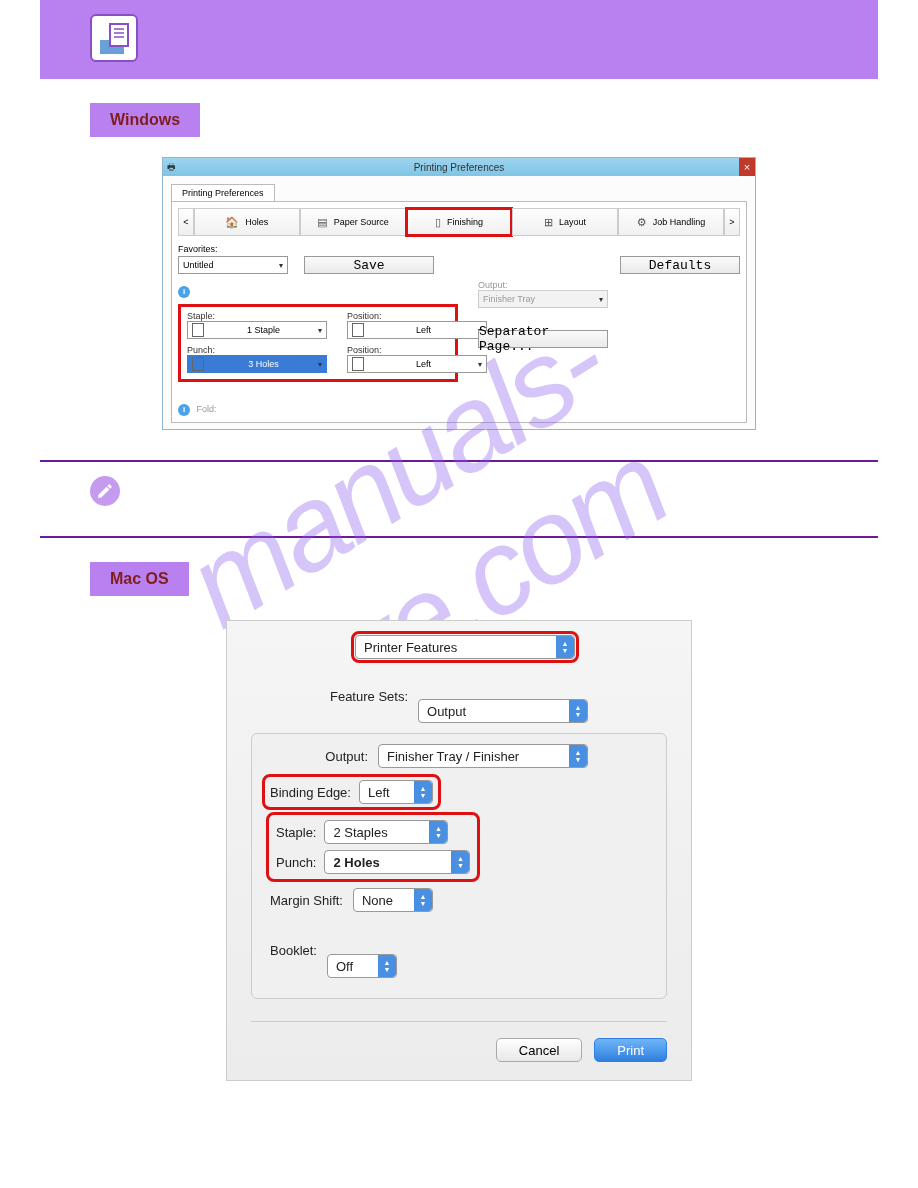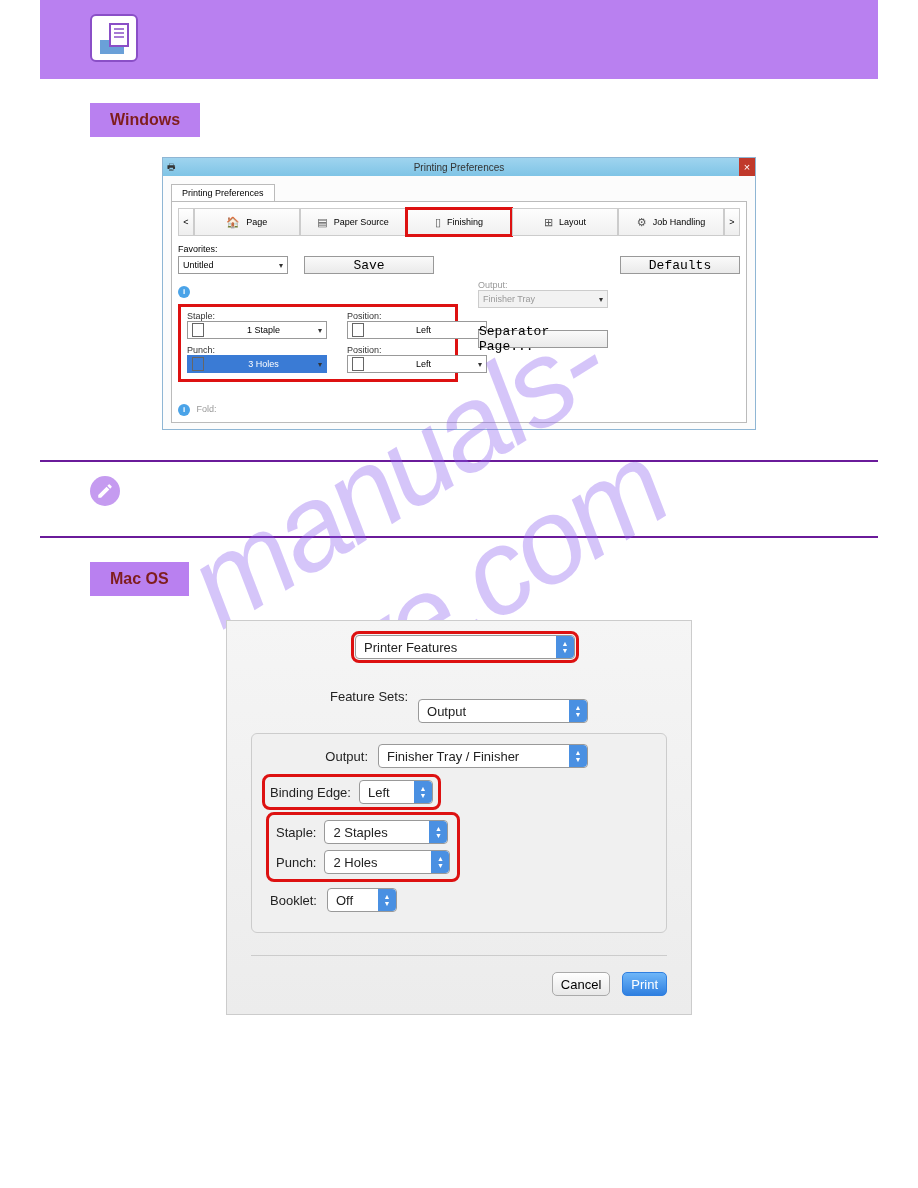--- a/index.html
+++ b/index.html
@@ -51,21 +51,21 @@
 
   
   .mac-wrap{ width:466px; margin:12px auto 40px; background:linear-gradient(#f5f5f5,#ececec); border:1px solid #ccc; padding:14px 24px 18px; position:relative;}
   .mac-row{ display:flex; align-items:center; justify-content:flex-end; gap:10px; margin-bottom:10px; font-size:13px; color:#222;}
   .mac-row.gridpad{ padding-right:64px;}
   .popup{ background:#fff; border:1px solid #999; border-radius:4px; height:24px; display:flex; align-items:center; padding:0 22px 0 8px; position:relative; font-size:13px; }
   .popup .arrows{ position:absolute; right:0; top:0; bottom:0; width:18px; background:#4a90e2; border-top-right-radius:4px; border-bottom-right-radius:4px; display:flex; flex-direction:column; align-items:center; justify-content:center; color:#fff; font-size:7px; line-height:7px;}
   .redout{ outline:3px solid #d11; outline-offset:1px; border-radius:4px;}
   .mac-panel{ background:#f0f0f0; border:1px solid #ccc; border-radius:6px; padding:10px 14px; margin-top:6px;}
   .mac-foot{ display:flex; justify-content:flex-end; gap:12px; margin-top:22px; border-top:1px solid #ccc; padding-top:16px;}
-  .mac-btn{ height:24px; padding:0 8px; border-radius:5px; font-size:13px; display:flex; align-items:center; border:1px solid #aaa; background:linear-gradient(#fff,#e8e8e8);}
+  .mac-btn{ height:24px; padding:0 22px; border-radius:5px; font-size:13px; display:flex; align-items:center; border:1px solid #aaa; background:linear-gradient(#fff,#e8e8e8);}
   .mac-btn.primary{ background:linear-gradient(#6fb6f8,#2f7fe0); color:#fff; border-color:#2f7fe0;}
 
   .watermark{ position:absolute; left:180px; top:320px; font-size:120px; color:#8a5cf0; opacity:.35; transform:rotate(-32deg); pointer-events:none; font-style:italic; letter-spacing:-4px;}
 </style>
 </head>
 <body>
 
 
 
 <div class="topbar">
@@ -90,21 +90,21 @@
       <span>Printing Preferences</span>
       <div class="win-close">×</div>
     </div>
     <div class="win-body">
       <div class="win-tab">Printing Preferences</div>
       <div class="win-below">
         <div class="win-nav">
           <div class="nav-arrow">&lt;</div>
           <div class="nav-tab">
               <span class="ic">🏠</span>
-              <span>Page</span>
+              <span>Holes</span>
             </div>
           <div class="nav-tab">
               <span class="ic">▤</span>
               <span>Paper Source</span>
             </div>
           <div class="nav-tab hl">
               <span class="ic">▯</span>
               <span>Finishing</span>
             </div>
           <div class="nav-tab">
@@ -241,32 +241,39 @@
       <span class="redout" style="display:flex; flex-direction:column; gap:6px; padding:4px 6px;">
         <span style="display:flex; align-items:center; gap:8px;">
           <span>Staple:</span>
           <span class="popup" style="width:124px;align-items:center;">
             <span>2 Staples</span>
             <span class="arrows">▲<br>▼</span>
           </span>
         </span>
         <span style="display:flex; align-items:center; gap:8px;">
           <span>Punch:</span>
-          <span class="popup" style="width:126px;">
+          <span class="popup" style="width:146px;font-weight:bold;">
             <span>2 Holes</span>
             <span class="arrows">▲<br>▼</span>
           </span>
         </span>
       </span>
     </div>
 
+    <div class="mac-row" style="justify-content:flex-start; padding-left:4px;">
+      <span>Margin Shift:</span>
+      <span class="popup" style="width:80px;">
+        <span>None</span>
+        <span class="arrows">▲<br>▼</span>
+      </span>
+    </div>
 
     <div class="mac-row" style="justify-content:flex-start; padding-left:4px;">
       <span>Booklet:</span>
-      <span class="popup" style="width:70px;">
+      <span class="popup" style="width:70px;margin-top:32px;">
         <span>Off</span>
         <span class="arrows">▲<br>▼</span>
       </span>
     </div>
   </div>
 
   <div class="mac-foot">
     <div class="mac-btn">Cancel</div>
     <div class="mac-btn primary">Print</div>
   </div>

